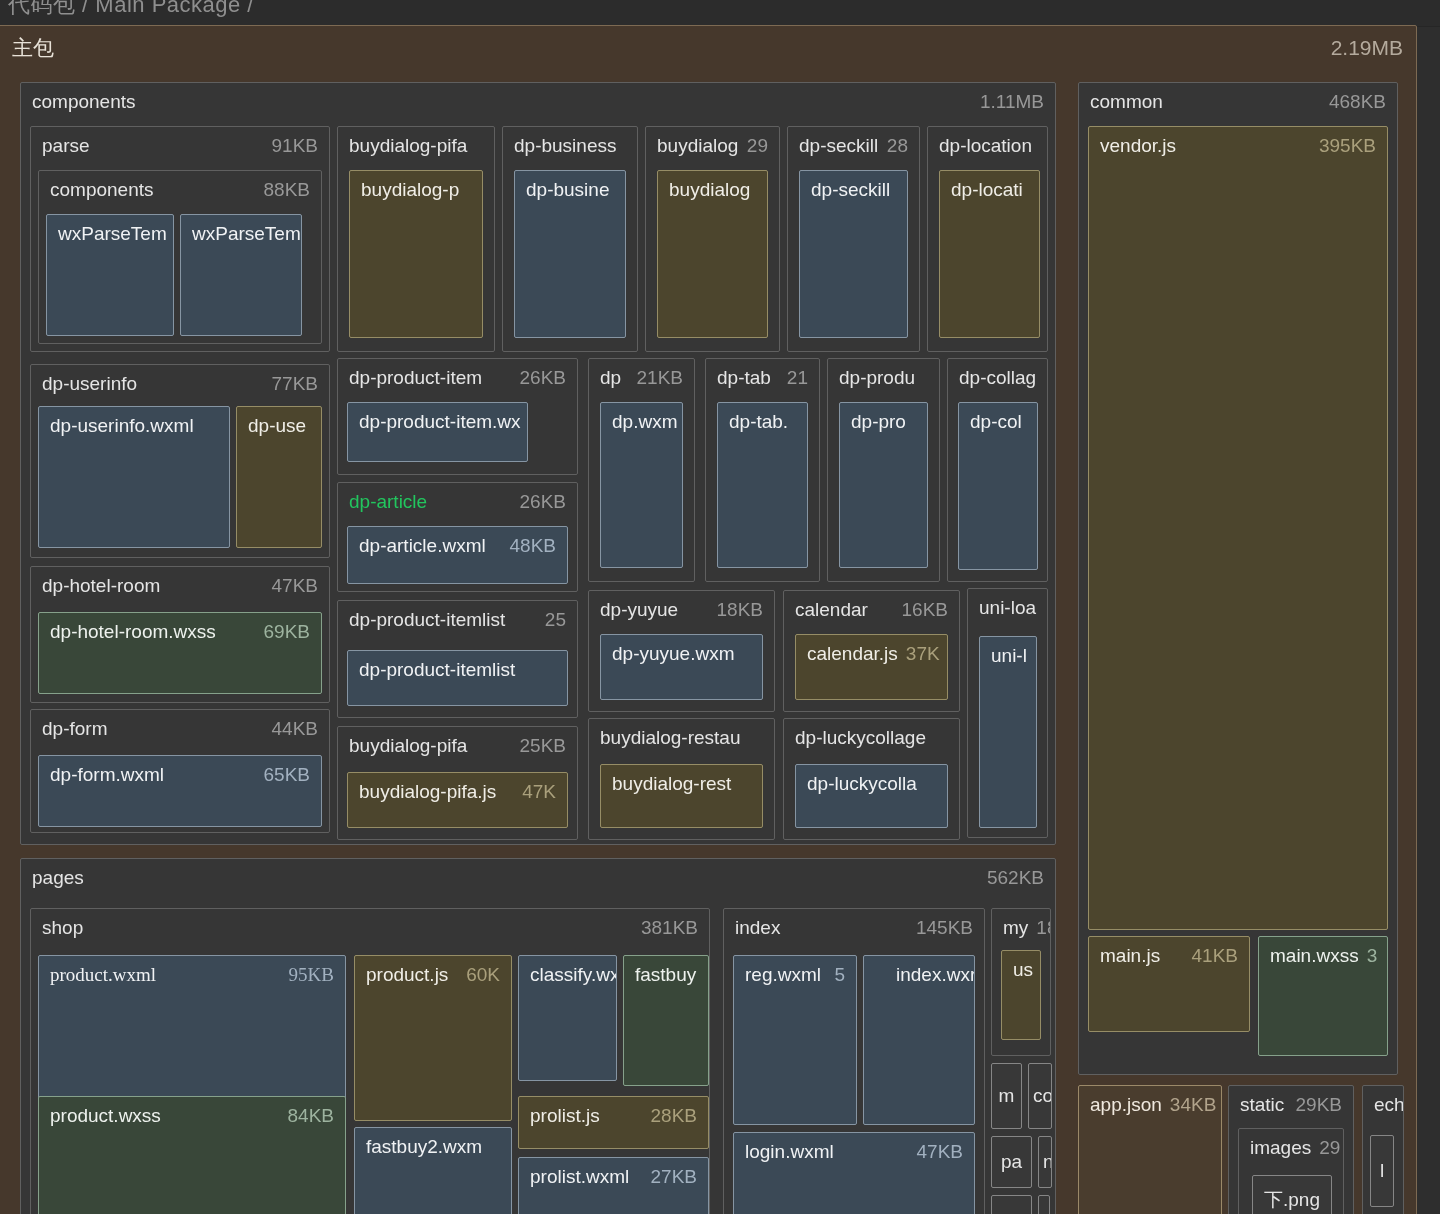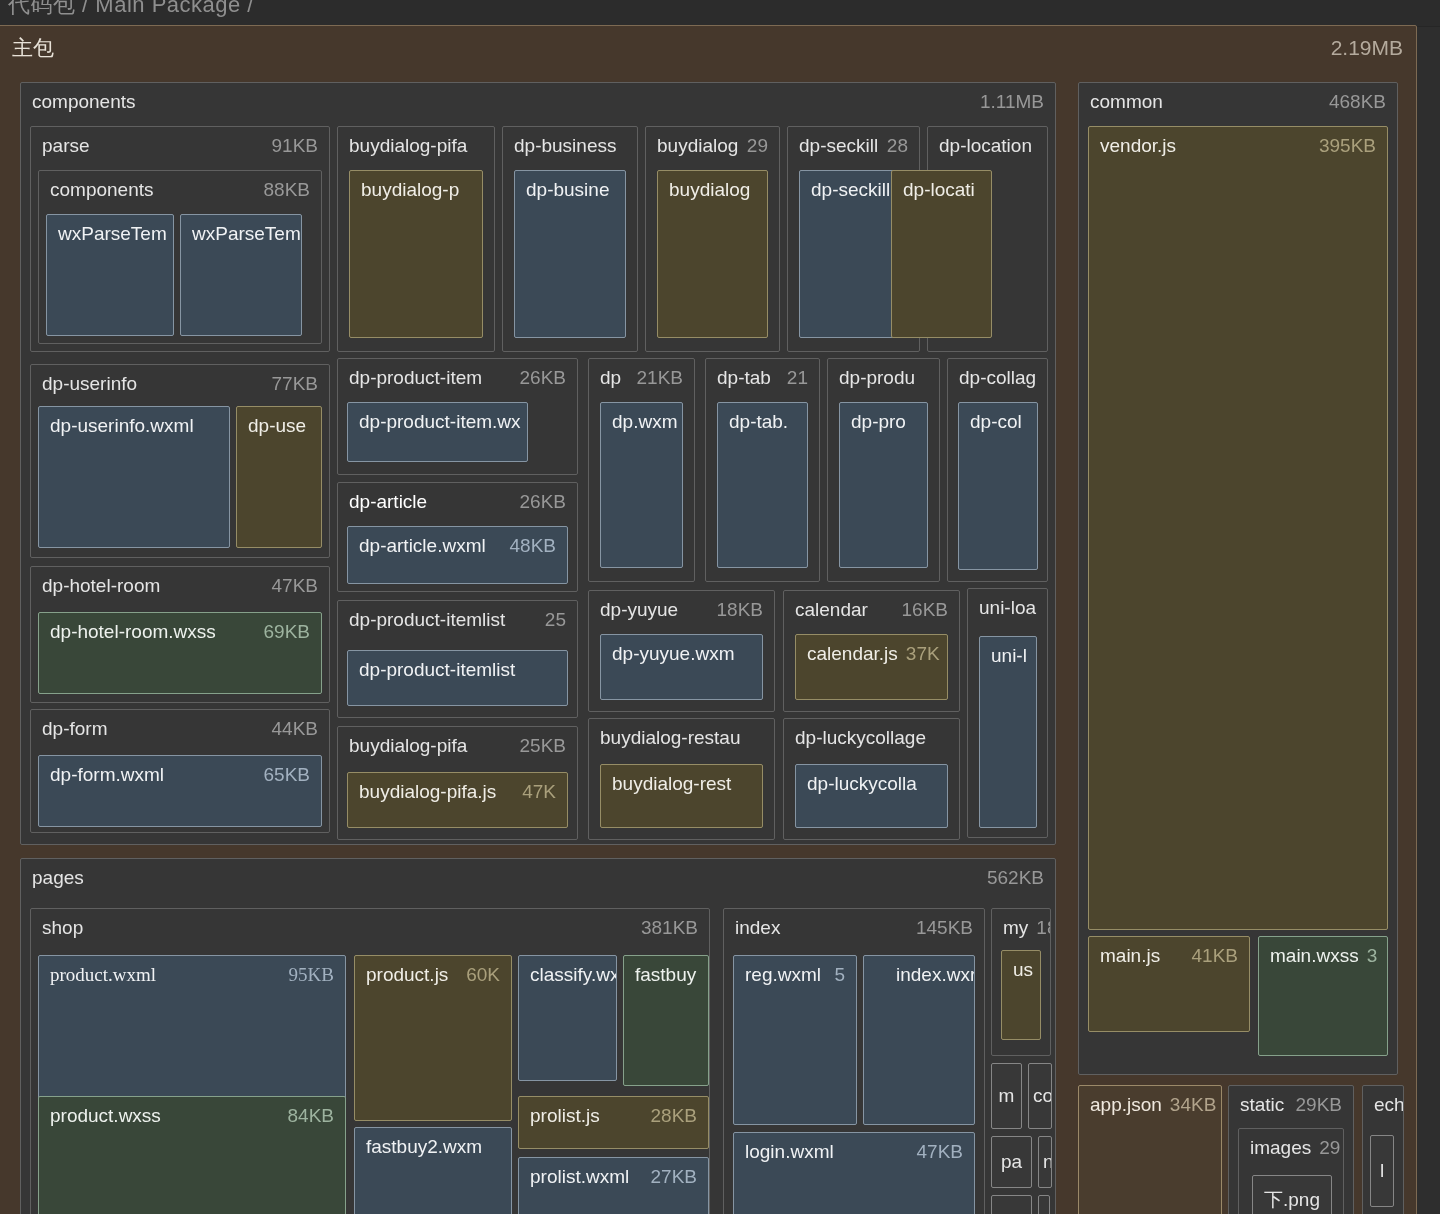--- a/index.html
+++ b/index.html
@@ -103,21 +103,21 @@
       <div class="node k-blue" style="left: 799px; top: 170px; width: 109px; height: 168px; background: rgb(59, 73, 86); border-color: rgb(134, 149, 163);">
         <div class="hd">
           <span class="nm" style="color: rgb(240, 242, 244);">dp-seckill</span>
         </div>
       </div>
       <div class="node k-dir" style="left: 927px; top: 126px; width: 121px; height: 226px; background: rgb(54, 54, 54); border-color: rgb(96, 96, 96);">
         <div class="hd">
           <span class="nm" style="color: rgb(229, 229, 229);">dp-location</span>
         </div>
       </div>
-      <div class="node k-olive" style="left: 891px; top: 170px; width: 101px; height: 168px; background: rgb(76, 69, 45); border-color: rgb(150, 141, 102);">
+      <div class="node k-olive" style="left: 939px; top: 170px; width: 101px; height: 168px; background: rgb(76, 69, 45); border-color: rgb(150, 141, 102);">
         <div class="hd">
           <span class="nm" style="color: rgb(240, 238, 231);">dp-locati</span>
         </div>
       </div>
       <div class="node k-dir" style="left: 30px; top: 364px; width: 300px; height: 194px; background: rgb(54, 54, 54); border-color: rgb(96, 96, 96);">
         <div class="hd">
           <span class="nm" style="color: rgb(229, 229, 229);">dp-userinfo</span>
           <span class="sz" style="color: rgb(152, 152, 152);">77KB</span>
         </div>
       </div>
@@ -161,21 +161,21 @@
           <span class="sz" style="color: rgb(152, 152, 152);">26KB</span>
         </div>
       </div>
       <div class="node k-blue" style="left: 347px; top: 402px; width: 181px; height: 60px; background: rgb(59, 73, 86); border-color: rgb(134, 149, 163);">
         <div class="hd">
           <span class="nm" style="color: rgb(240, 242, 244);">dp-product-item.wx</span>
         </div>
       </div>
       <div class="node k-dir" style="left: 337px; top: 482px; width: 241px; height: 110px; background: rgb(54, 54, 54); border-color: rgb(96, 96, 96);">
         <div class="hd">
-          <span class="nm" style="color: #ffffff;">dp-article</span>
+          <span class="nm" style="color: #22c55e;">dp-article</span>
           <span class="sz" style="color: rgb(152, 152, 152);">26KB</span>
         </div>
       </div>
       <div class="node k-blue" style="left: 347px; top: 526px; width: 221px; height: 58px; background: rgb(59, 73, 86); border-color: rgb(134, 149, 163);">
         <div class="hd">
           <span class="nm" style="color: rgb(240, 242, 244);">dp-article.wxml</span>
           <span class="sz" style="color: rgb(162, 177, 192);">48KB</span>
         </div>
       </div>
       <div class="node k-dir" style="left: 588px; top: 358px; width: 107px; height: 224px; background: rgb(54, 54, 54); border-color: rgb(96, 96, 96);">

